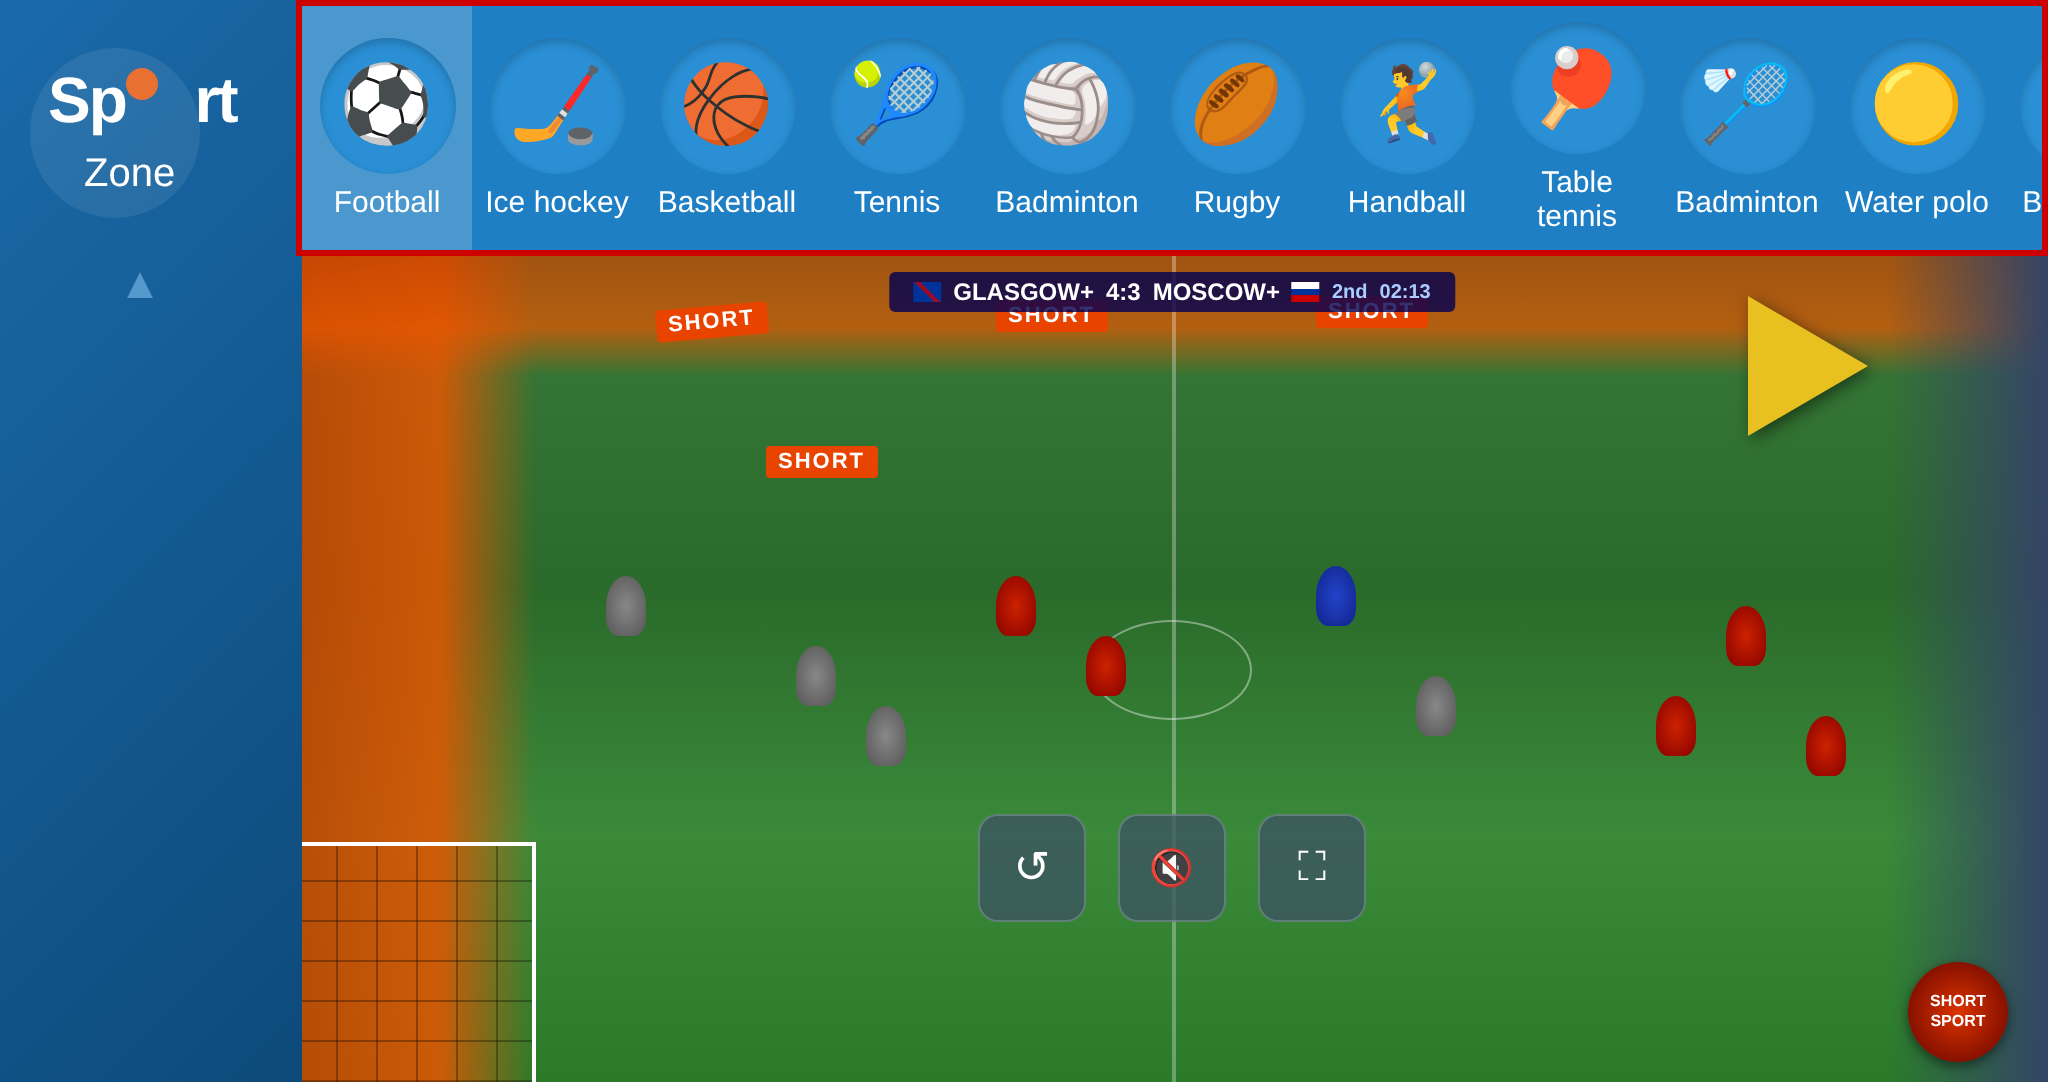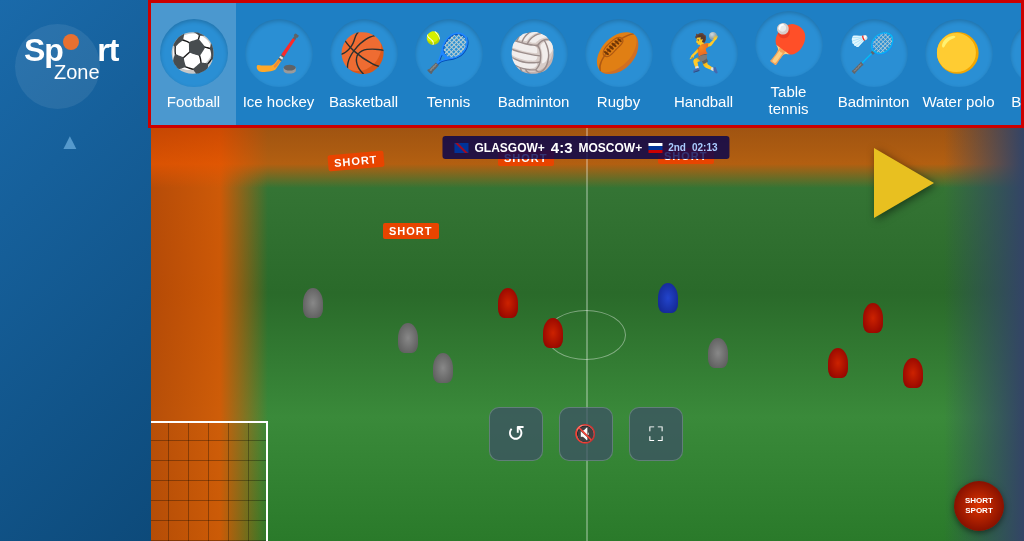--- a/index.html
+++ b/index.html
@@ -336,21 +336,21 @@
 
       <div style="position:absolute; left:5px; top:0; width:85px; height:85px; border-radius:50%; background:rgba(255,255,255,0.08);"></div>
 
       <div style="position:absolute; left:14px; top:10px; font-size:32px; font-weight:900; color:white; letter-spacing:-1px; line-height:1;">
         Sp<span style="position:relative;">
           <span style="display:inline-block; width:16px; height:16px; background:#e87030; border-radius:50%; position:absolute; top:2px; left:0;"></span>
           <span style="visibility:hidden;">o</span>
         </span>rt
       </div>
 
-      <div style="position:absolute; left:32px; top:37px; font-size:20px; font-weight:400; color:white;margin-left:12px;">Zone</div>
+      <div style="position:absolute; left:32px; top:52px; font-size:20px; font-weight:400; color:white;">Zone</div>
     </div>
 
     <div style="margin-top:15px; color:#5599cc; font-size:22px;">▲</div>
   </div>
 </div>
 
 <div id="sports-bar">
 
 <div class="sport-item active">
       <div class="sport-icon-circle">⚽</div>
@@ -411,21 +411,21 @@
     <div class="goal-net"></div>
 
     <div class="short-banner" style="left:180px; top:25px; transform:rotate(-5deg);">SHORT</div>
     <div class="short-banner" style="left:350px; top:22px;">SHORT</div>
     <div class="short-banner" style="left:510px; top:20px;">SHORT</div>
     <div class="short-banner" style="left:235px; top:95px;">SHORT</div>
 
     <div class="score-bar">
       <span class="score-flag flag-uk"></span>
       <span>GLASGOW+</span>
-      <span style="font-size:15px; color:white;">4:3</span>
+      <span style="font-size:12px; color:white;">4:3</span>
       <span>MOSCOW+</span>
       <span class="score-flag flag-ru"></span>
       <span class="score-time">2nd</span>
       <span class="score-time">02:13</span>
     </div>
 
     <div class="player player-gray" style="left:155px; top:160px;"></div>
     <div class="player player-gray" style="left:250px; top:195px;"></div>
     <div class="player player-gray" style="left:285px; top:225px;"></div>
     <div class="player player-red" style="left:350px; top:160px;"></div>

